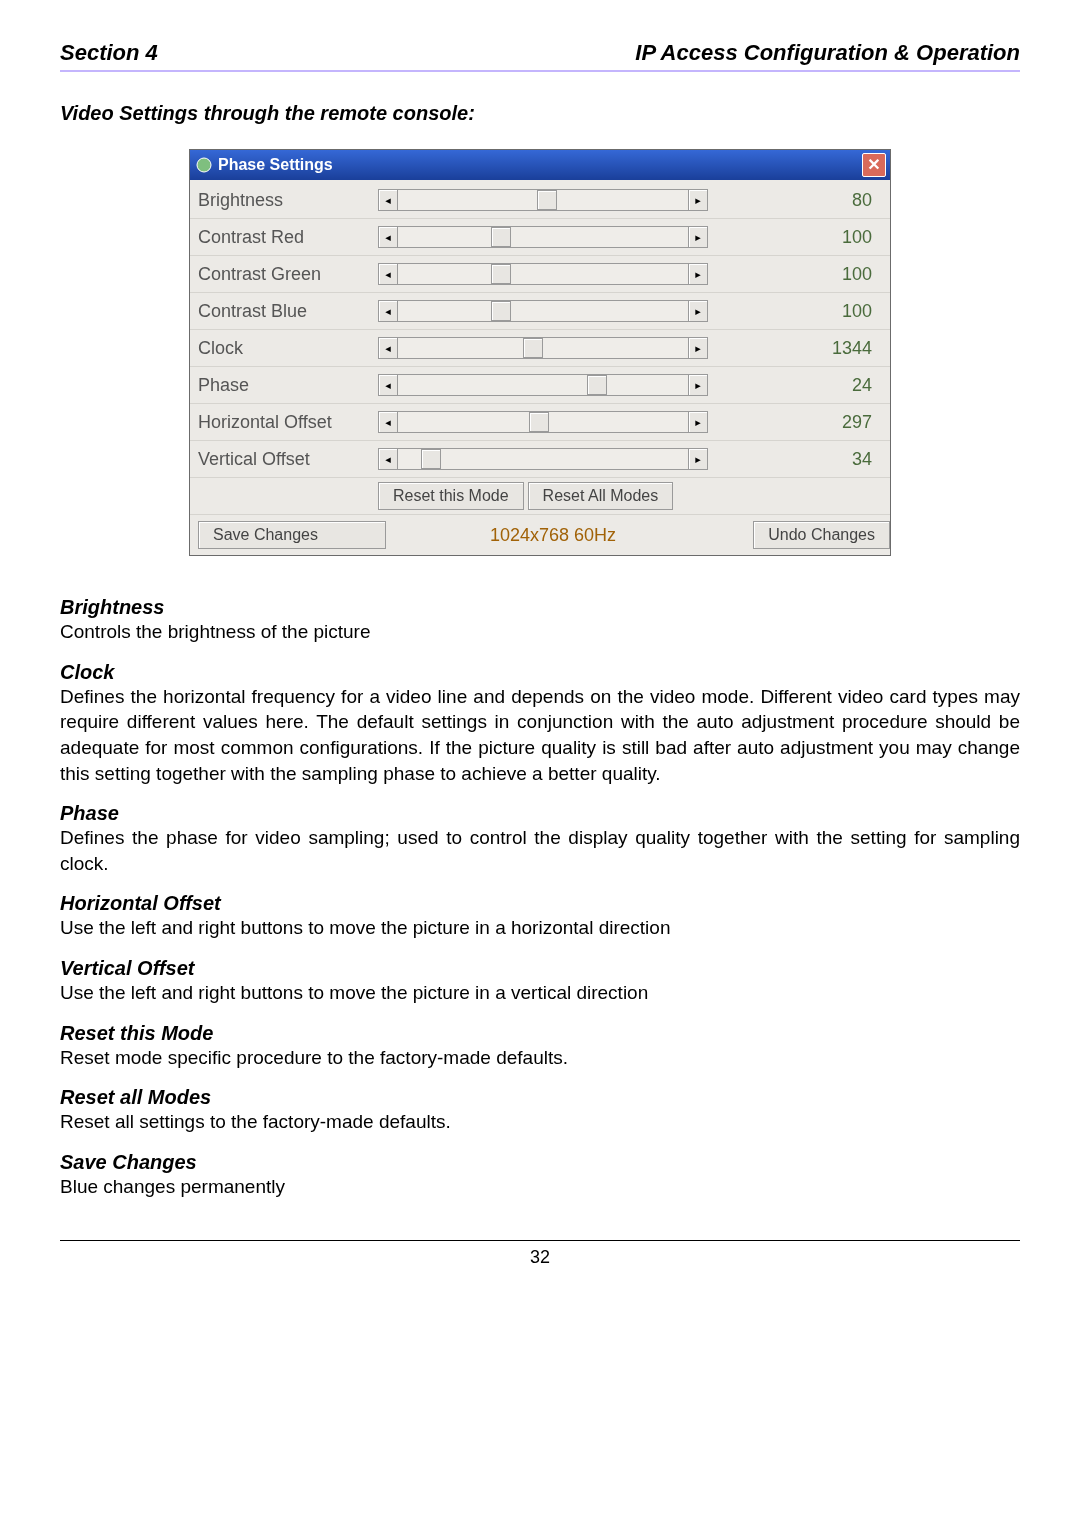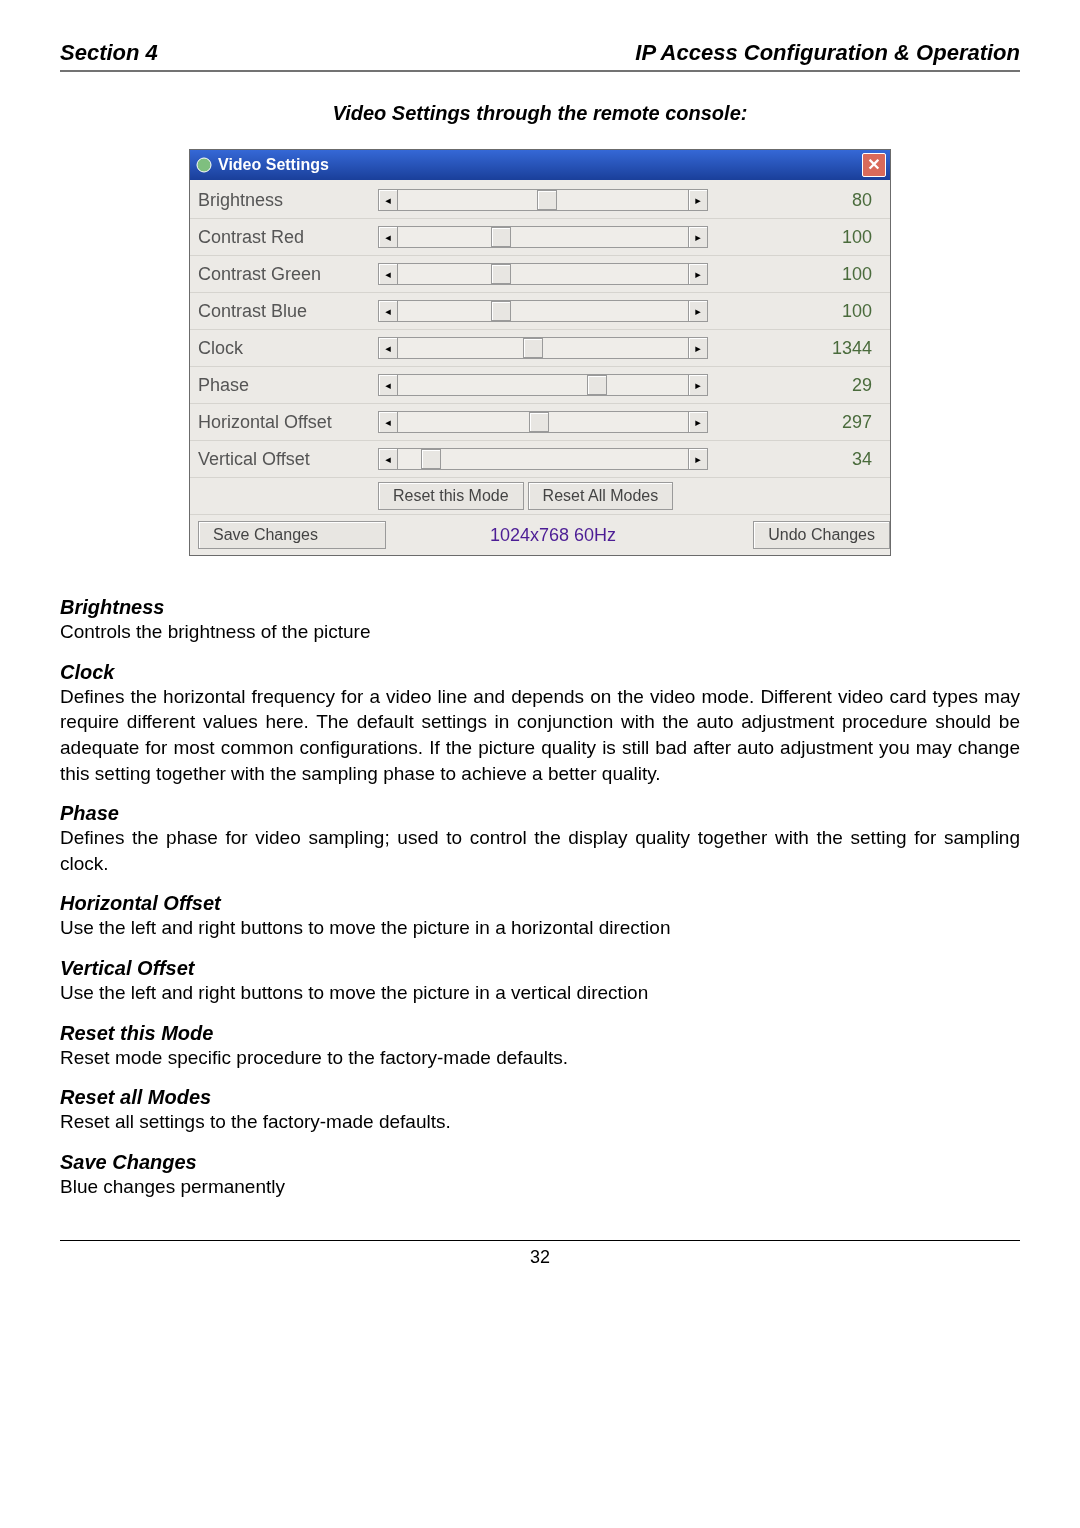--- a/index.html
+++ b/index.html
@@ -10,35 +10,34 @@
     color: #000;
     width: 1080px;
   }
   .page {
     padding: 40px 60px 30px 60px;
     box-sizing: border-box;
   }
   .header-row {
     display: flex;
     justify-content: space-between;
-    border-bottom: 2px solid #737373;
+    border-bottom: 2px solid #c4b5fd;
     padding-bottom: 4px;
     margin-bottom: 30px;
   }
   .header-left, .header-right {
     font-weight: bold;
     font-style: italic;
     font-size: 22px;
   }
   .caption-title {
     font-weight: bold;
     font-style: italic;
     font-size: 20px;
     margin-bottom: 24px;
-    text-align: center;
   }
   .dialog-wrap {
     display: flex;
     justify-content: center;
     margin-bottom: 40px;
   }
   .dialog {
     width: 700px;
     border: 1px solid #6b6b6b;
     background: #eceae6;
@@ -151,21 +150,21 @@
     display: flex;
     align-items: center;
     cursor: pointer;
   }
   .bottom-row {
     display: flex;
     align-items: center;
     height: 40px;
   }
   .bottom-left { width: 188px; padding-left: 8px; }
-  .bottom-center { flex: 1; text-align: center; font-size: 18px; color: #4c1d95; }
+  .bottom-center { flex: 1; text-align: center; font-size: 18px; color: #a16207; }
   .bottom-right { width: 170px; display:flex; justify-content:flex-end;}
   .defs { margin-top: 0; }
   .def-block { margin-bottom: 16px; }
   .def-term {
     font-weight: bold;
     font-style: italic;
     font-size: 20px;
   }
   .def-text {
     font-size: 19px;
@@ -192,21 +191,21 @@
 
   <div class="caption-title">Video Settings through the remote console:</div>
 
   <div class="dialog-wrap">
     <div class="dialog">
       <div class="titlebar">
         <div class="titlebar-title">
           <svg class="app-icon" viewBox="0 0 16 16">
               <circle cx="8" cy="8" r="7" fill="#7fbf7f" stroke="#fff"></circle>
             </svg>
-          <span>Video Settings</span>
+          <span>Phase Settings</span>
         </div>
         <div class="close-btn">
           <span class="close-x">✕</span>
         </div>
       </div>
       <div class="dbody">
 
         <div class="row">
           <div class="lbl">Brightness</div>
           <div class="scroll">
@@ -269,21 +268,21 @@
 
         <div class="row">
           <div class="lbl">Phase</div>
           <div class="scroll">
             <div class="arrow-btn">◂</div>
             <div class="track">
                 <div class="thumb" style="left:65%"></div>
               </div>
             <div class="arrow-btn">▸</div>
           </div>
-          <div class="val">29</div>
+          <div class="val">24</div>
         </div>
 
         <div class="row">
           <div class="lbl">Horizontal Offset</div>
           <div class="scroll">
             <div class="arrow-btn">◂</div>
             <div class="track">
                 <div class="thumb" style="left:45%"></div>
               </div>
             <div class="arrow-btn">▸</div>

